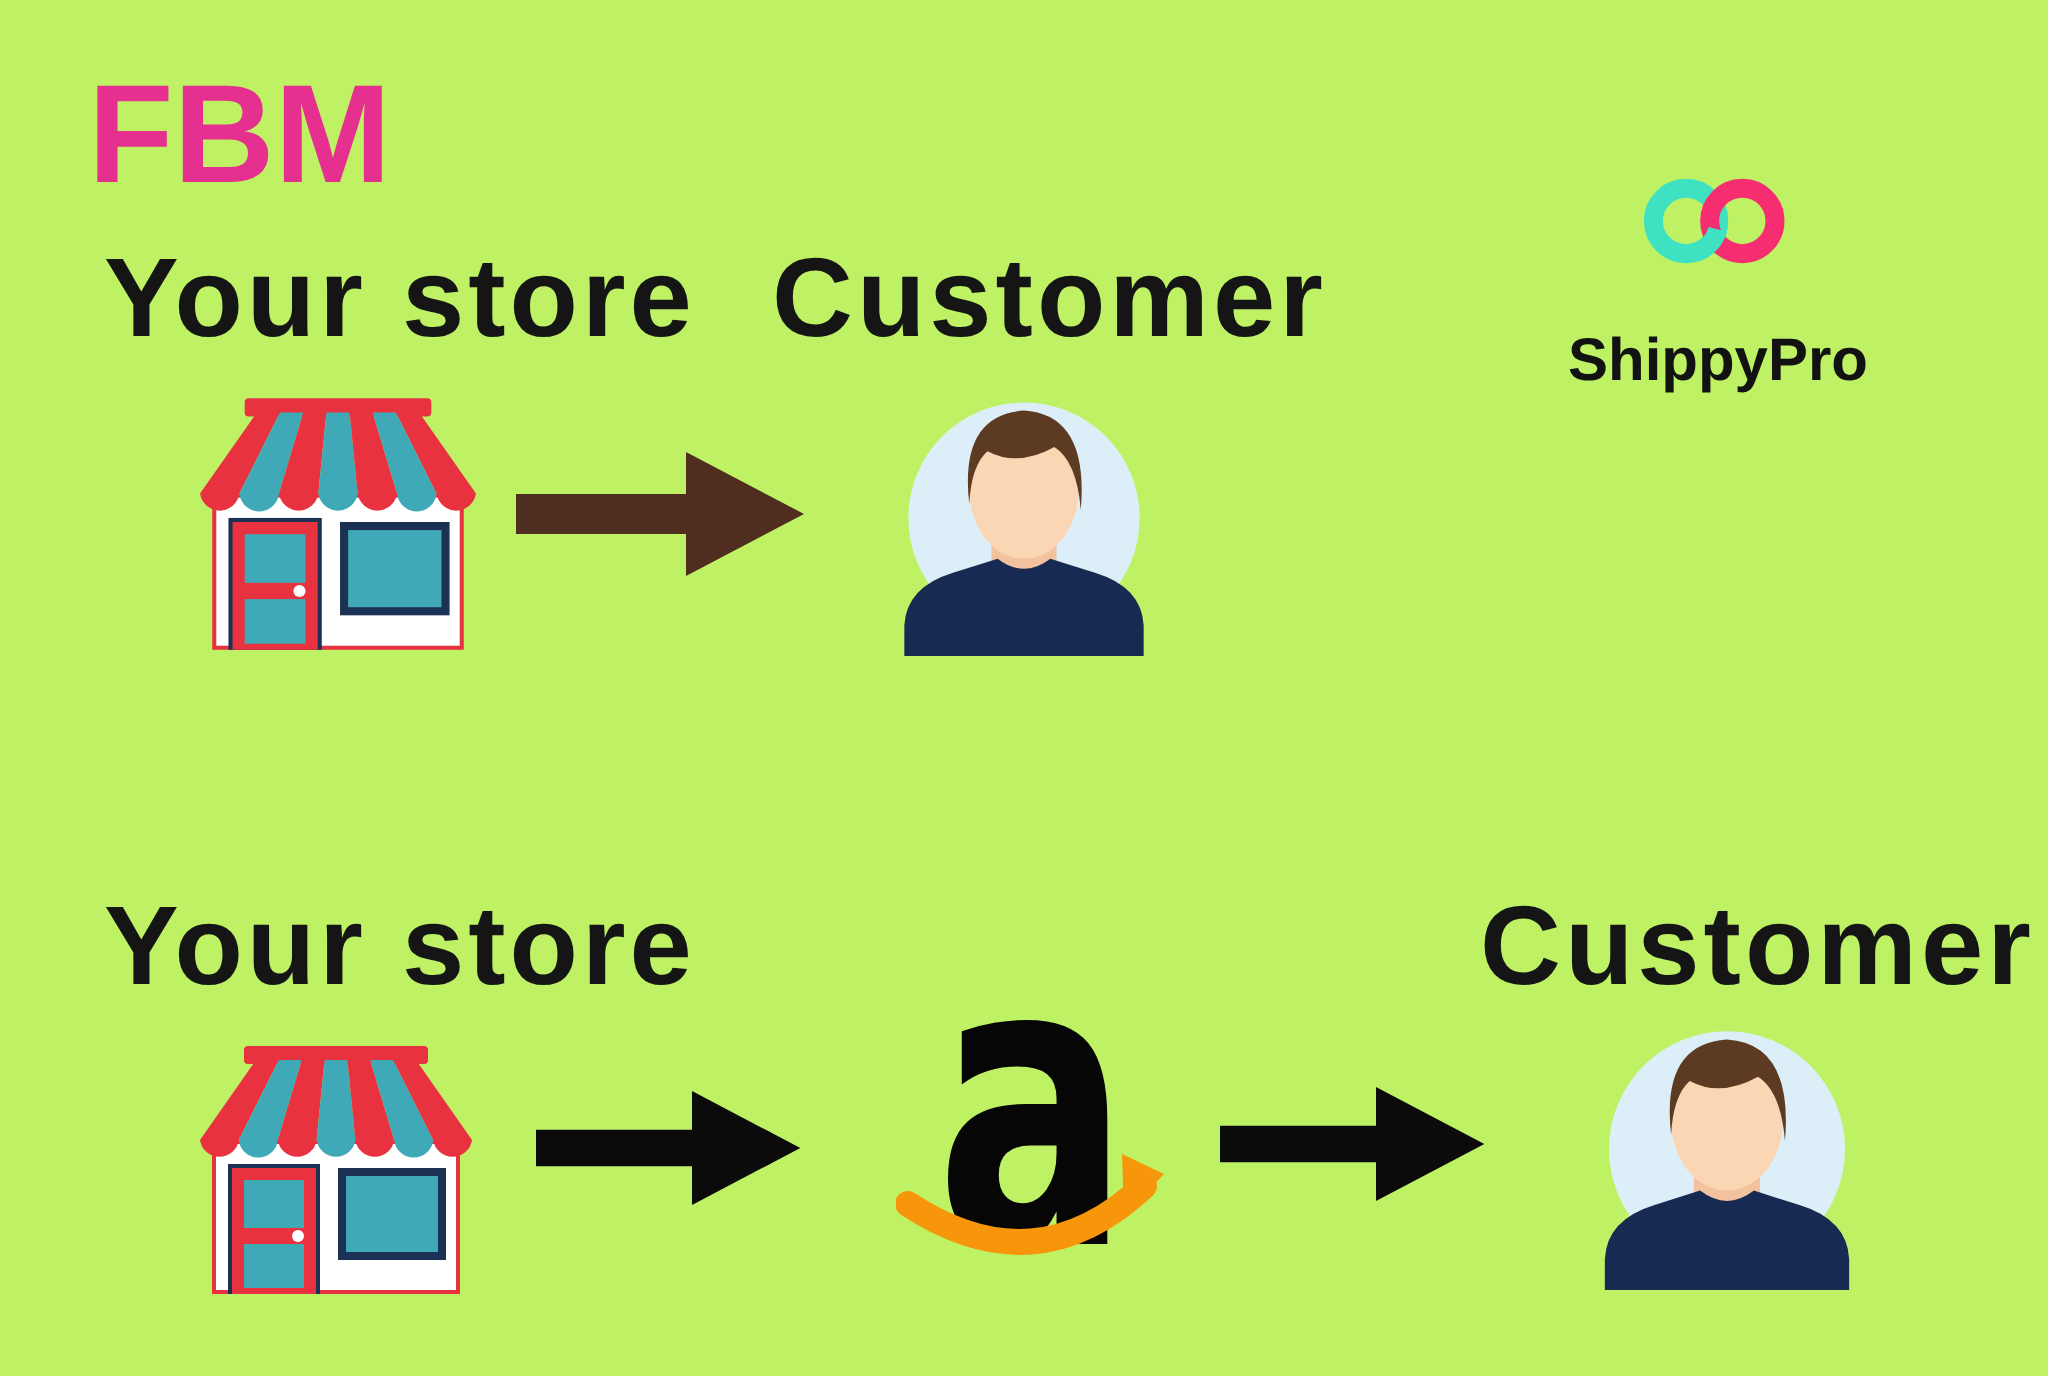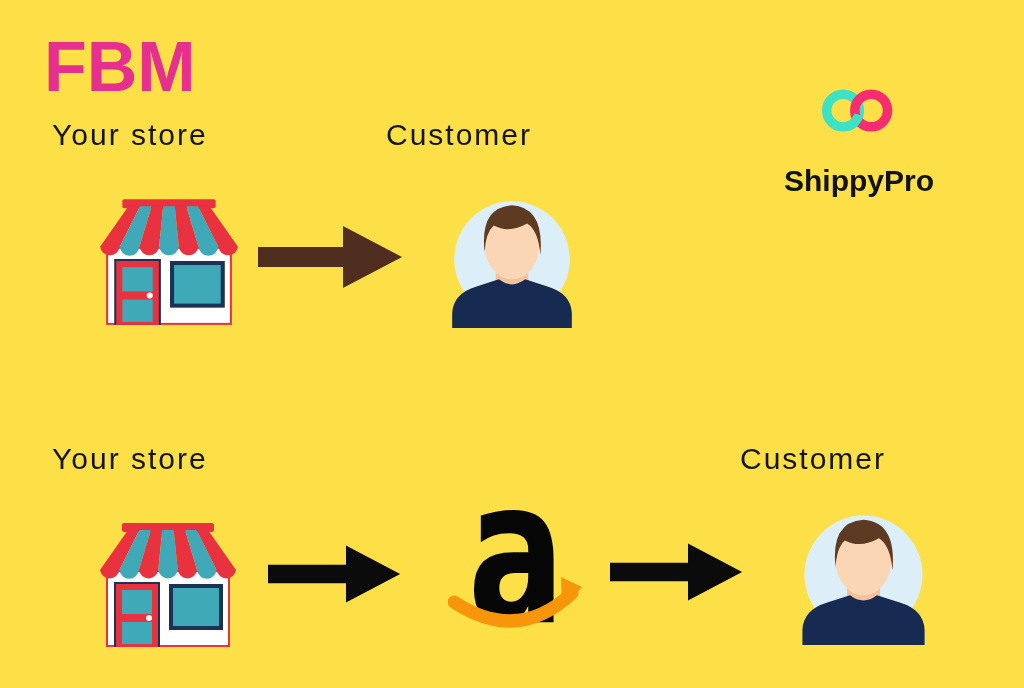--- a/index.html
+++ b/index.html
@@ -1,34 +1,34 @@
 <!DOCTYPE html>
 <html><head>
 <meta charset="utf-8">
 <style>
   html, body { margin: 0; padding: 0; background: #ffffff; }
   .canvas {
     position: relative;
     width: 1024px;
     height: 688px;
-    background: #fde047;
+    background: #bef264;
     overflow: hidden;
     font-family: "Liberation Sans", "DejaVu Sans", sans-serif;
   }
   .abs { position: absolute; }
   .section-title {
     font-size: 70px;
     font-weight: 800;
     line-height: 1;
     color: #E5308F;
     letter-spacing: 0px;
   }
   .node-label {
-    font-size: 30px;
-    font-weight: 400;
+    font-size: 56px;
+    font-weight: 700;
     line-height: 1.1;
     color: #151515;
     letter-spacing: 2px;
     white-space: nowrap;
   }
   .brand-logo {
     left: 774px; top: 86px; width: 170px;
     display: flex; flex-direction: column; align-items: center;
   }
   .brand-name {

